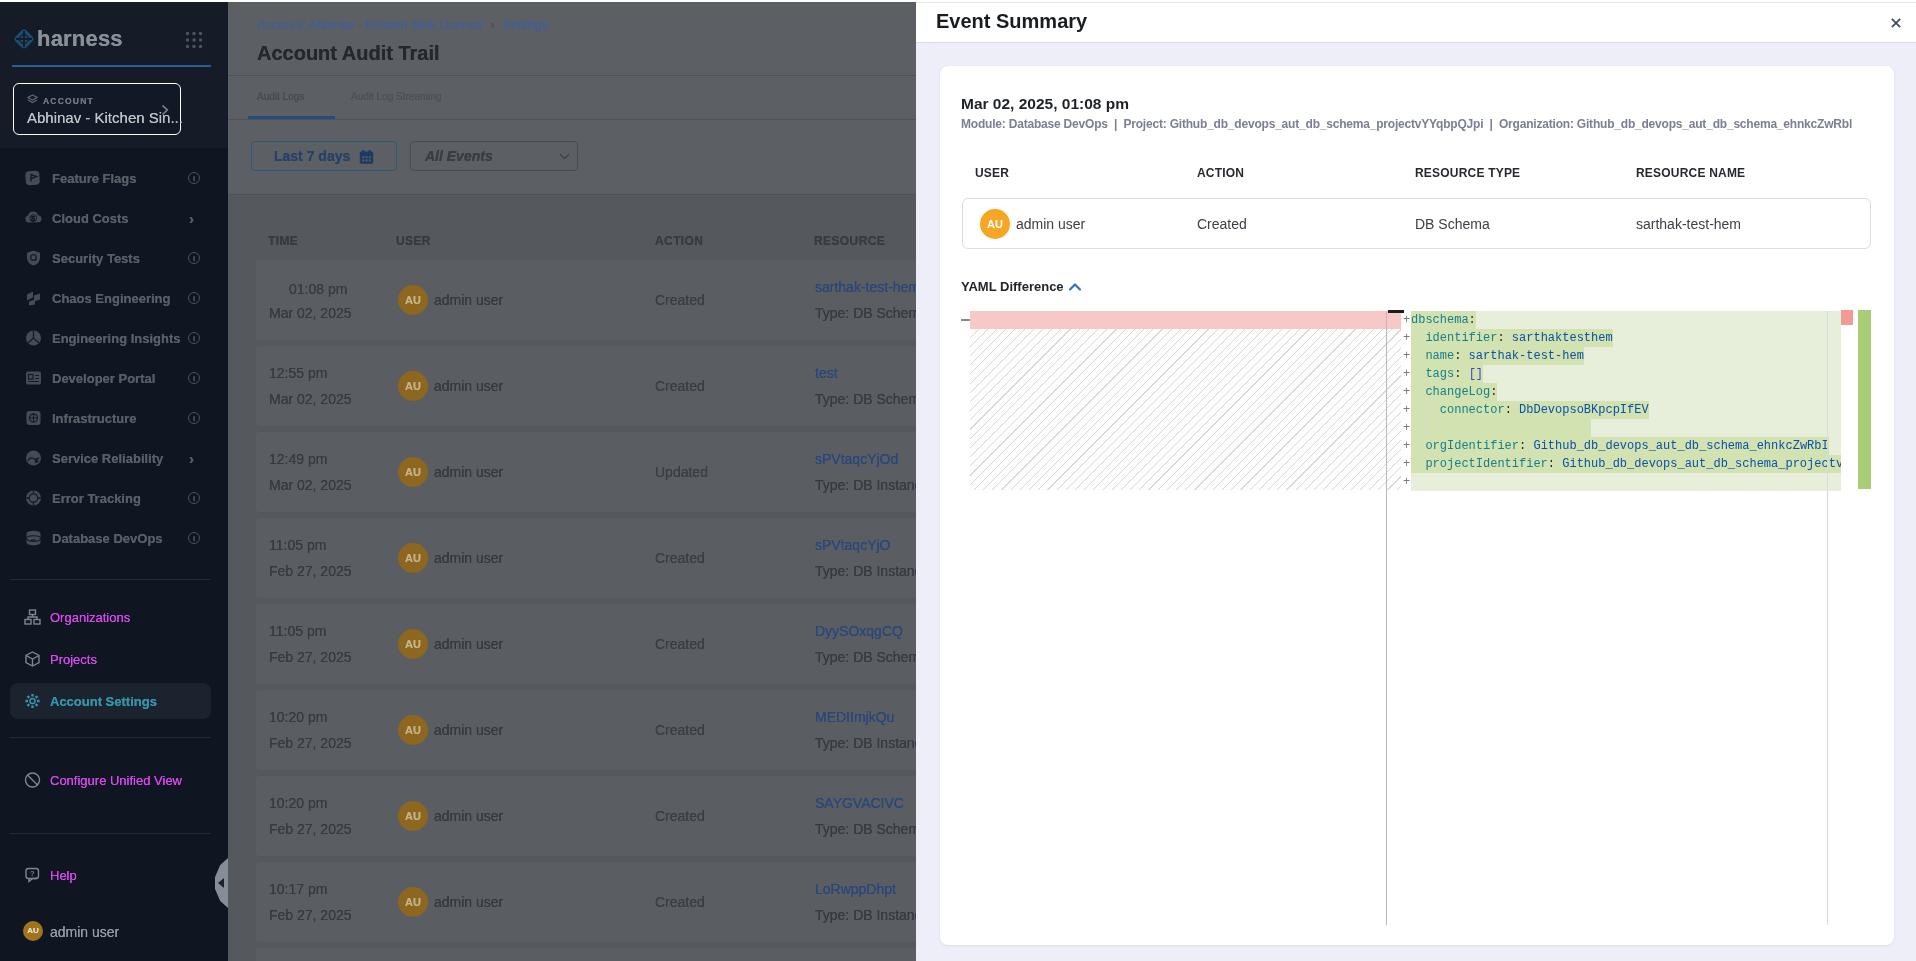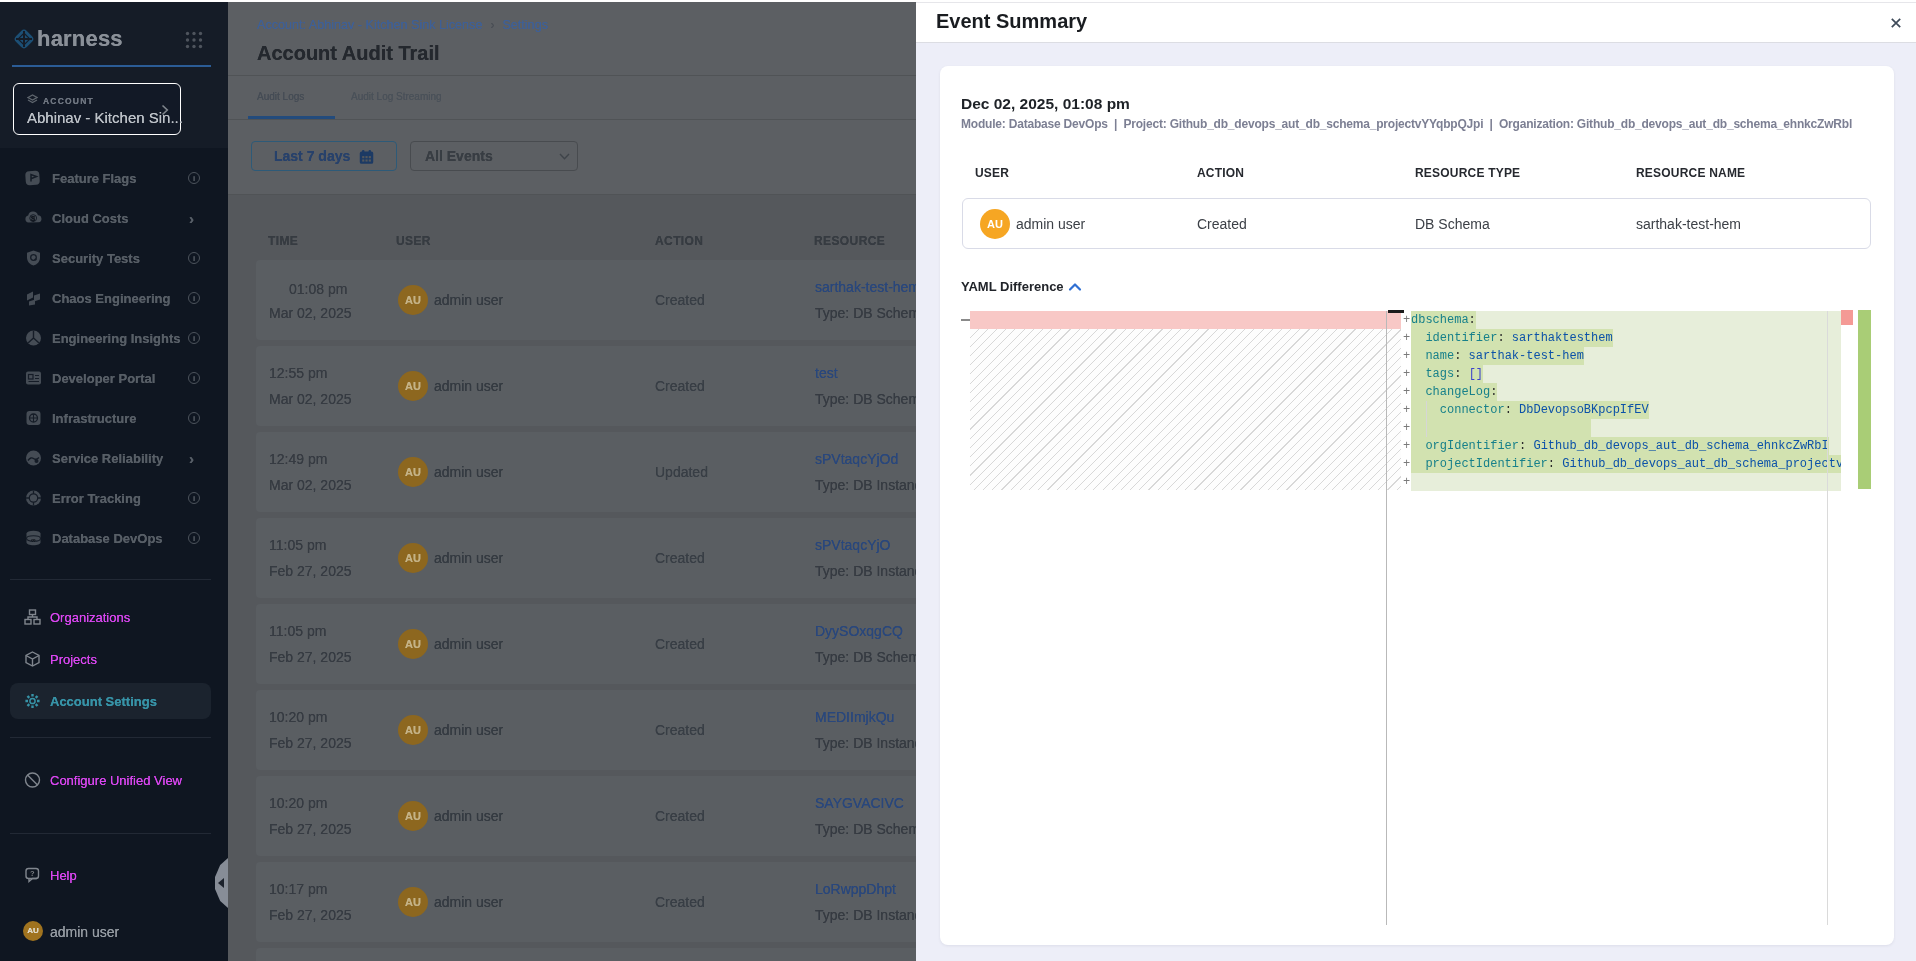--- a/index.html
+++ b/index.html
@@ -254,21 +254,21 @@
         <rect x="10.2" y="0.4" width="2.6" height="4" rx="1.2" fill="#1c3a64"></rect>
         <rect x="0.8" y="2.2" width="14.4" height="13" rx="2" fill="#1c3a64"></rect>
         <rect x="3.4" y="7" width="2.3" height="2.3" fill="#54585c"></rect>
         <rect x="6.9" y="7" width="2.3" height="2.3" fill="#54585c"></rect>
         <rect x="10.4" y="7" width="2.3" height="2.3" fill="#54585c"></rect>
         <rect x="3.4" y="10.6" width="2.3" height="2.3" fill="#54585c"></rect>
         <rect x="6.9" y="10.6" width="2.3" height="2.3" fill="#54585c"></rect>
         <rect x="10.4" y="10.6" width="2.3" height="2.3" fill="#54585c"></rect>
       </svg>
     </div>
-    <div class="btn" style="left:182px;width:168px;border:1px solid #484b4f;color:#2f343a;">
+    <div class="btn" style="left:182px;width:168px;border:1px solid #484b4f;color:#2f343a;font-style:italic;">
       <span style="position:absolute;left:14px;top:5.5px;color:#383d43;">All Events</span>
       <svg class="abs" style="left:148px;top:11px;" width="11" height="7" viewBox="0 0 11 7" fill="none" stroke="#3f444a" stroke-width="1.4">
         <path d="M1 1 L5.5 5.8 L10 1"></path>
       </svg>
     </div>
     <div class="hline" style="top:192px;"></div>
     <div class="abs" style="left:0;top:193px;width:1688px;height:766px;background:#55585c;"></div>
     <div class="thead" style="left:40px;">TIME</div>
     <div class="thead" style="left:168px;">USER</div>
     <div class="thead" style="left:427px;">ACTION</div>
@@ -349,21 +349,21 @@
   </div>
   <div id="panel">
     <div id="phead">
       <div style="position:absolute;left:0;top:2px;width:1000px;height:1px;background:#e6e6ea;"></div>
       <div id="ptitle">Event Summary</div>
       <svg id="pclose" viewBox="0 0 10 10" fill="none" stroke="#3e4a59" stroke-width="1.7">
         <path d="M0.8 0.8 L9.2 9.2 M9.2 0.8 L0.8 9.2"></path>
       </svg>
     </div>
     <div id="pcard"></div>
-    <div class="pc" id="pdate">Dec 02, 2025, 01:08 pm</div>
+    <div class="pc" id="pdate">Mar 02, 2025, 01:08 pm</div>
     <div class="pc" id="pmodule">Module: Database DevOps&nbsp; | &nbsp;Project: Github_db_devops_aut_db_schema_projectvYYqbpQJpi&nbsp; | &nbsp;Organization: Github_db_devops_aut_db_schema_ehnkcZwRbl</div>
     <div class="pc plabel" style="left:59px;">USER</div>
     <div class="pc plabel" style="left:281px;">ACTION</div>
     <div class="pc plabel" style="left:499px;">RESOURCE TYPE</div>
     <div class="pc plabel" style="left:720px;">RESOURCE NAME</div>
     <div class="pc" id="prow"></div>
     <div class="pc" id="pavatar">AU</div>
     <div class="pc prtxt" style="left:100px;">admin user</div>
     <div class="pc prtxt" style="left:281px;">Created</div>
     <div class="pc prtxt" style="left:499px;">DB Schema</div>

